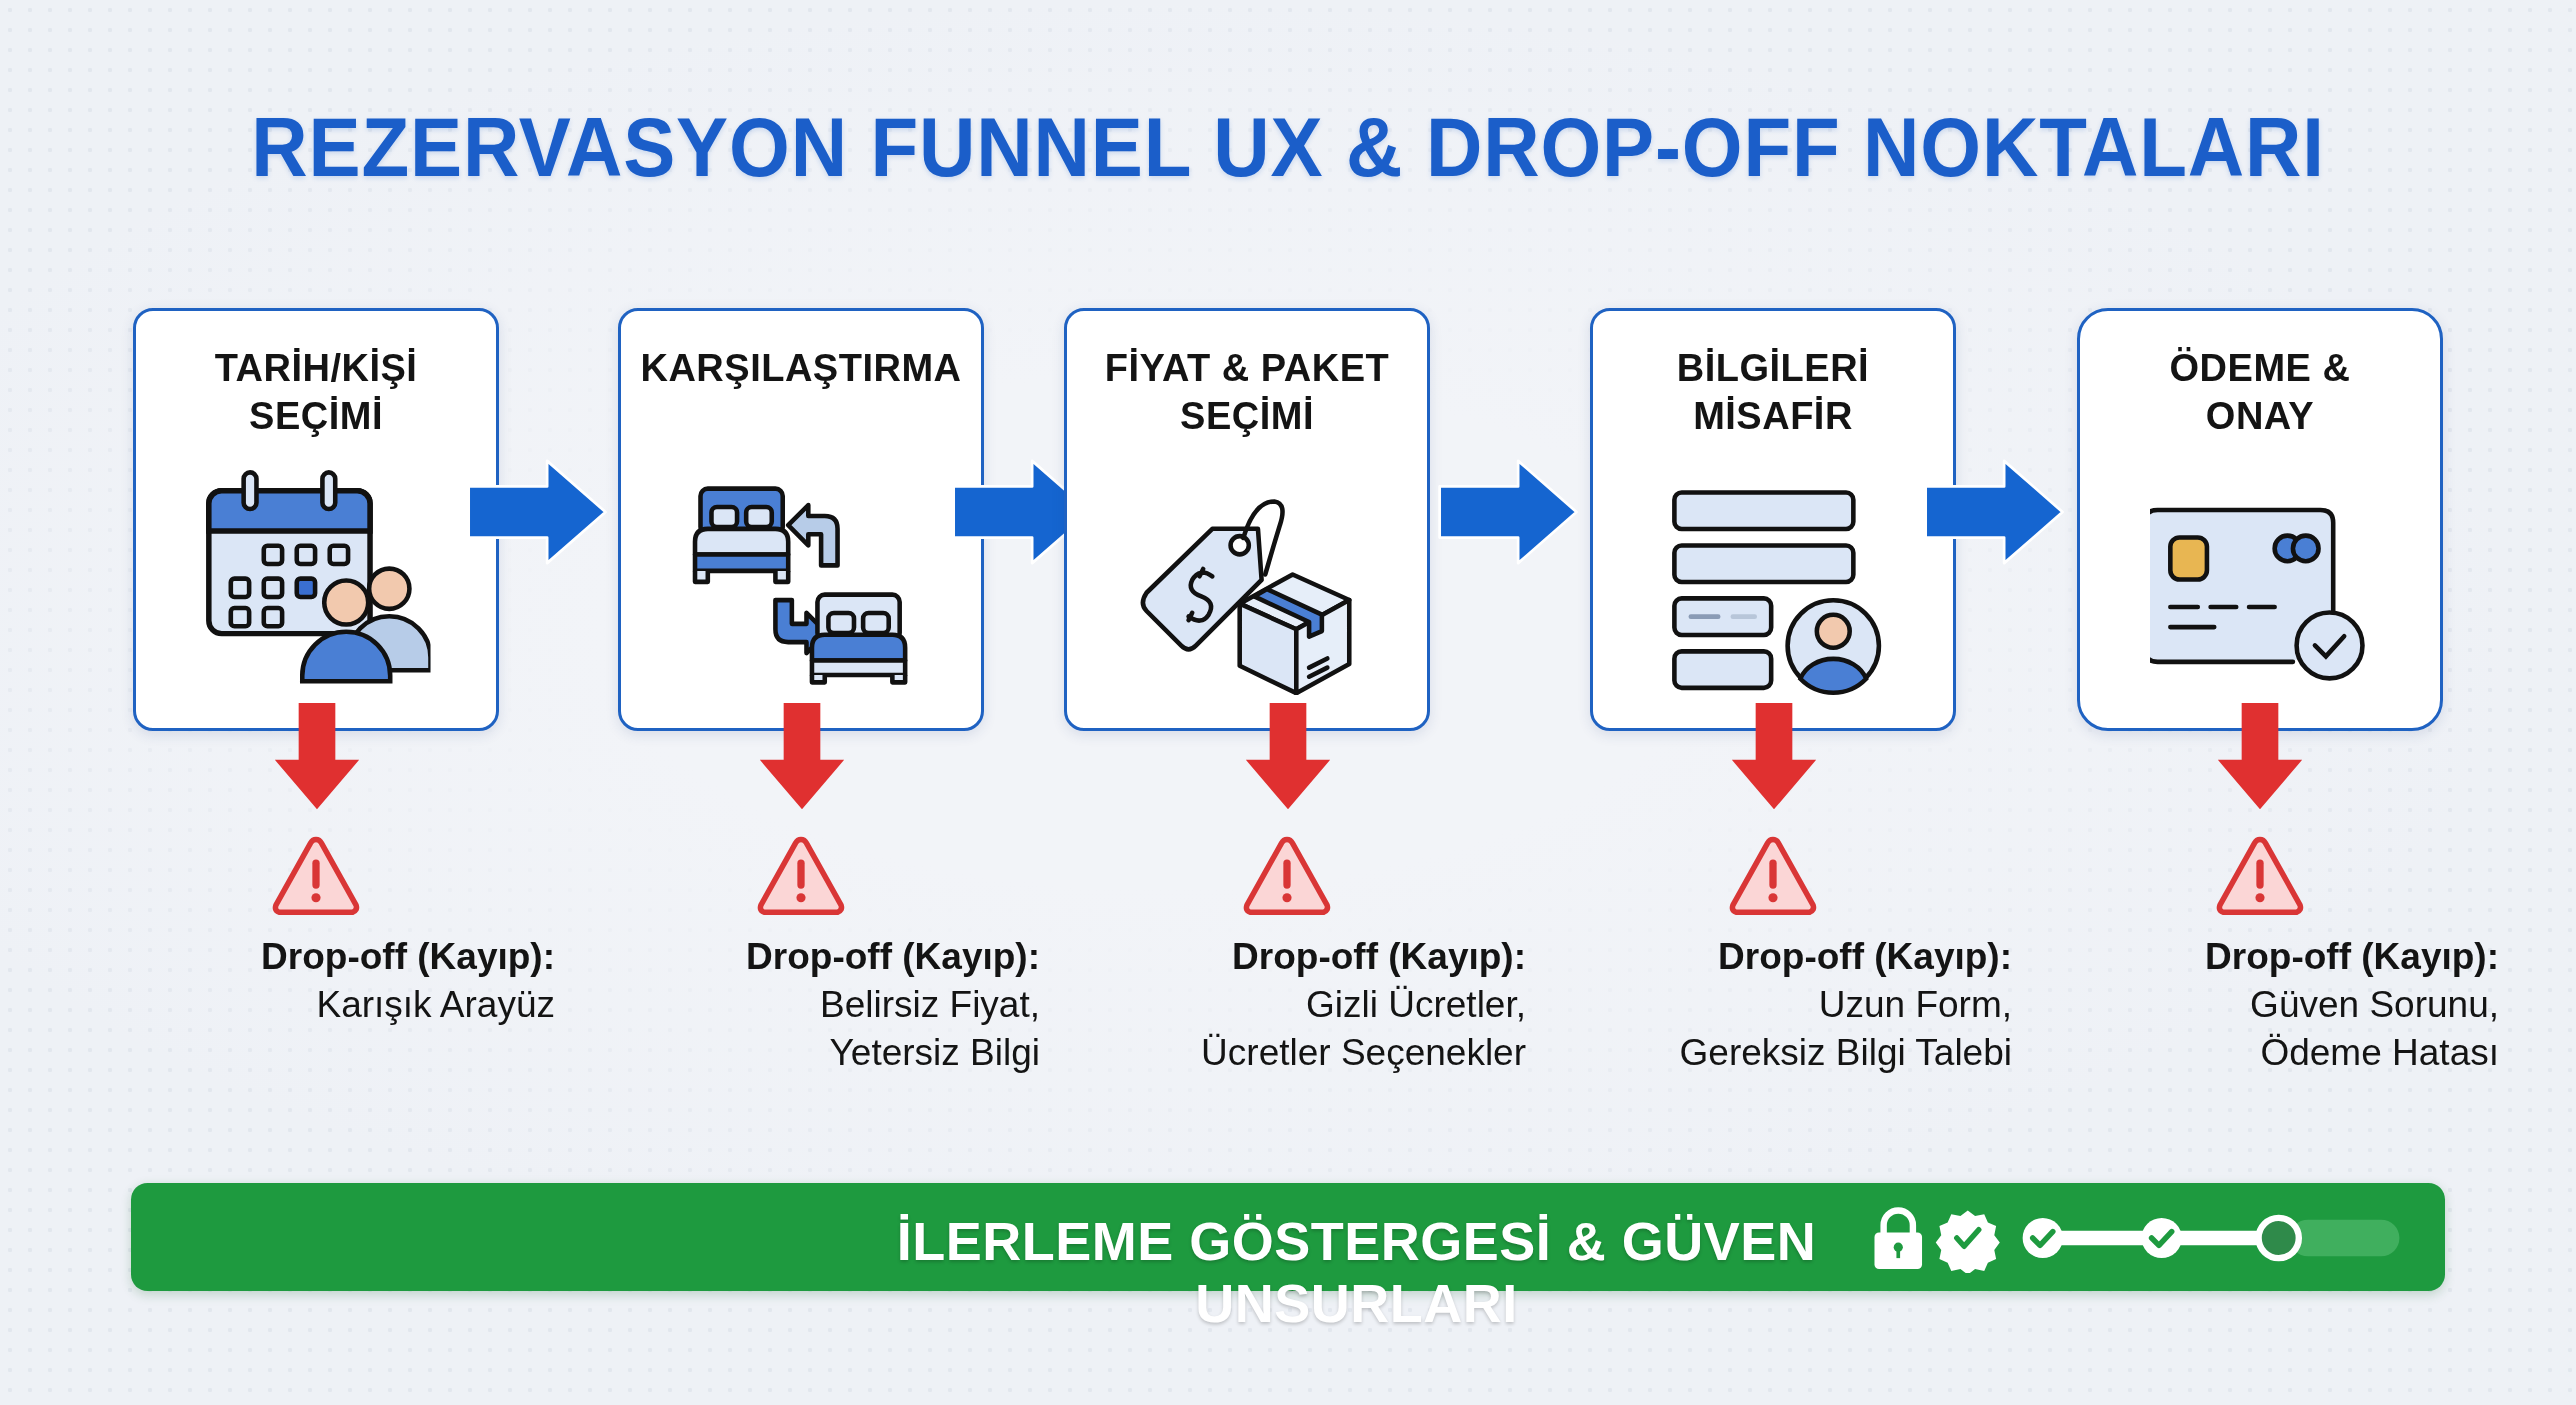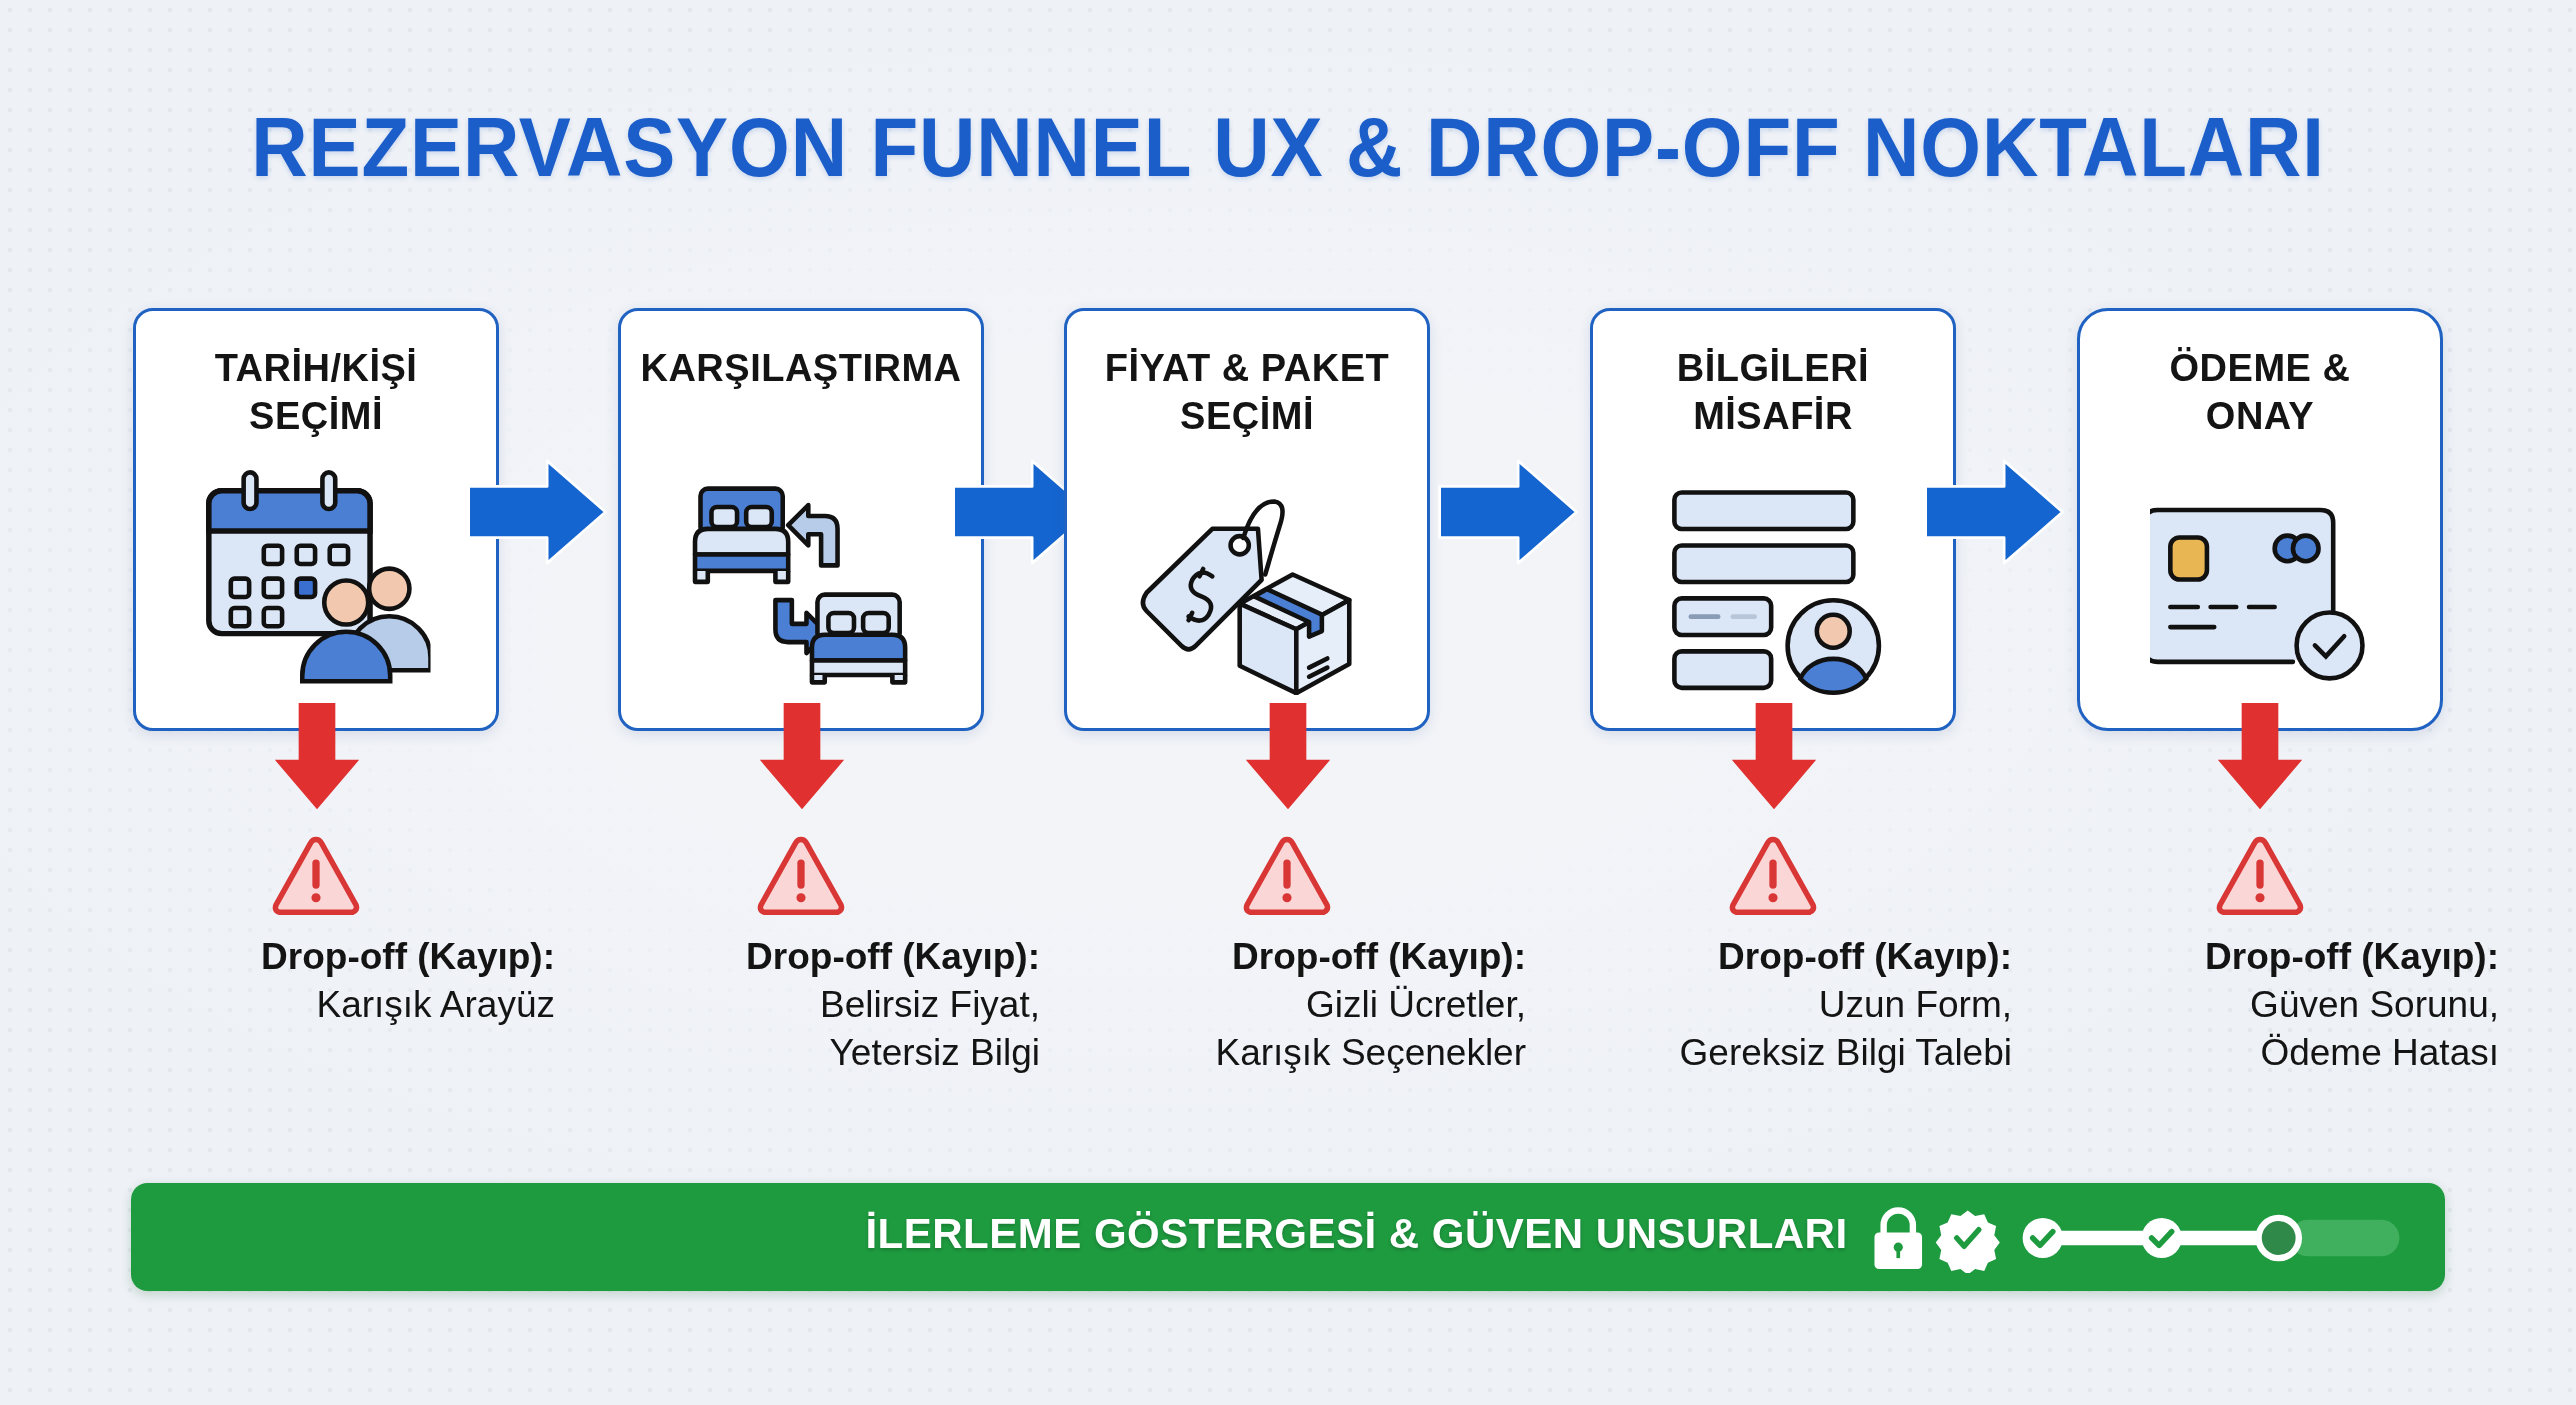--- a/index.html
+++ b/index.html
@@ -50,21 +50,21 @@
   .drop-label { font-weight:700; display:block; }
   .drop-reason { display:block; }
 
   .trust-bar {
     position:absolute; left:131px; top:1183px; width:2314px; height:108px;
     background:#1e9a3f; border-radius:16.5px;
     box-shadow: 0 3.7px 11px rgba(20,100,40,0.2);
   }
   .trust-label {
     position:absolute; left:640px; top:27.4px; width:1171px; text-align:center;
-    color:#ffffff; font-weight:700; font-size:42px; letter-spacing:0.5px;
+    color:#ffffff; font-weight:700; font-size:54px; letter-spacing:0.5px;
     text-shadow: 0 1.8px 3.7px rgba(0,0,0,0.2);
   }
   .trust-icons { position:absolute; left:1738px; top:20px; }
 </style>
 </head>
 <body>
 
 <div class="dots"></div>
 <div class="dots-mask-tl"></div>
 
@@ -284,21 +284,21 @@
   <span class="drop-reason"></span>
 </div>
 <div class="drop-text" style="left:564px;">
   <span class="drop-label">Drop-off (Kayıp):</span>
   <span class="drop-reason">Belirsiz Fiyat,</span>
   <span class="drop-reason">Yetersiz Bilgi</span>
 </div>
 <div class="drop-text" style="left:1050px;">
   <span class="drop-label">Drop-off (Kayıp):</span>
   <span class="drop-reason">Gizli Ücretler,</span>
-  <span class="drop-reason">Karışık Seçenekler</span>
+  <span class="drop-reason">Ücretler Seçenekler</span>
 </div>
 <div class="drop-text" style="left:1536px;">
   <span class="drop-label">Drop-off (Kayıp):</span>
   <span class="drop-reason">Uzun Form,</span>
   <span class="drop-reason">Gereksiz Bilgi Talebi</span>
 </div>
 <div class="drop-text" style="left:2023px;">
   <span class="drop-label">Drop-off (Kayıp):</span>
   <span class="drop-reason">Güven Sorunu,</span>
   <span class="drop-reason">Ödeme Hatası</span>

